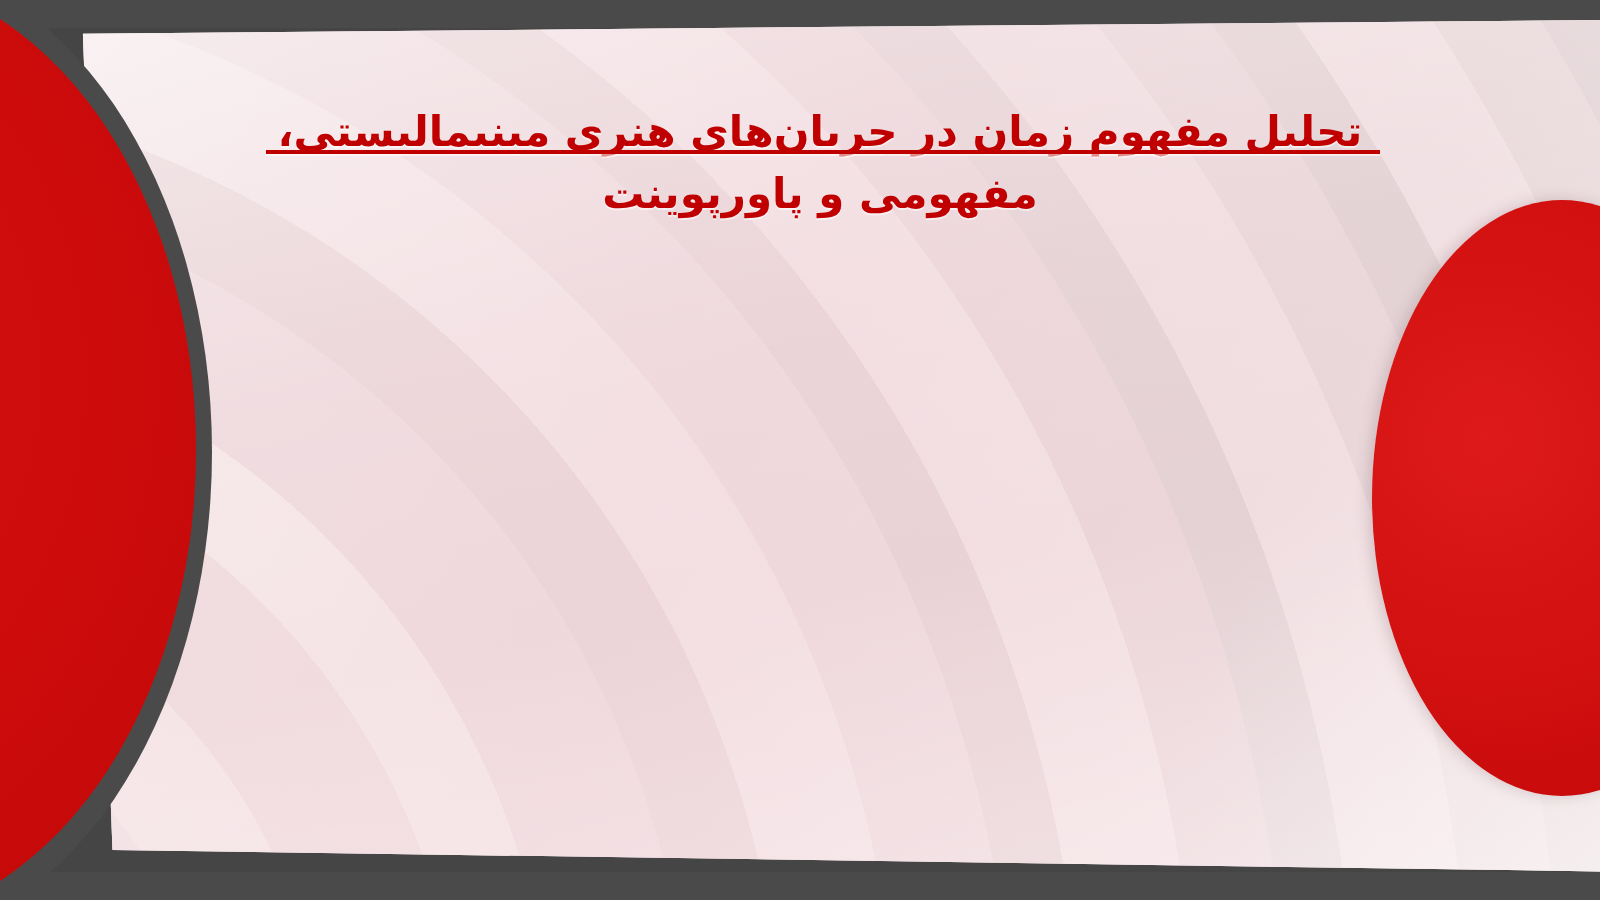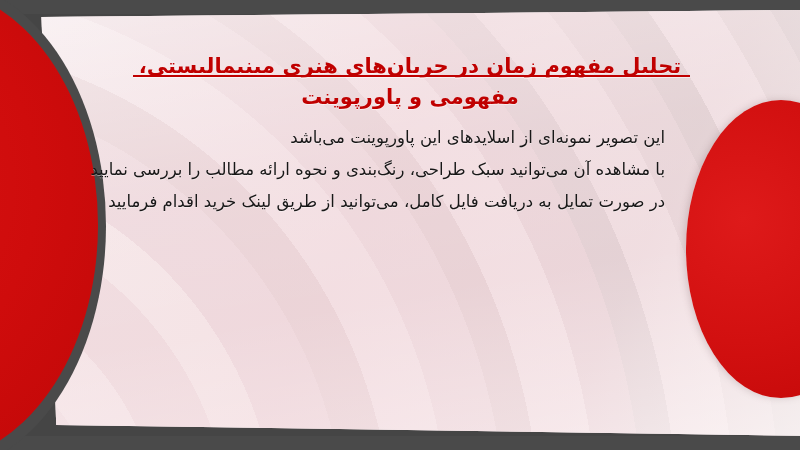--- a/index.html
+++ b/index.html
@@ -162,19 +162,14 @@
   <div id="left-rim"></div>
   <div id="left-ellipse"></div>
   <div id="right-ellipse"></div>
 
   <div id="title-block">
     <div class="title-line">تحلیل مفهوم زمان در جریان‌های هنری مینیمالیستی،</div>
     <div class="title-line">مفهومی و پاورپوینت</div>
   </div>
   <div id="title-rule"></div>
 
-  <div id="body-block">
-    <div class="body-line">این تصویر نمونه‌ای از اسلایدهای این پاورپوینت می‌باشد</div>
-    <div class="body-line">با مشاهده آن می‌توانید سبک طراحی، رنگ‌بندی و نحوه ارائه مطالب را بررسی نمایید</div>
-    <div class="body-line">در صورت تمایل به دریافت فایل کامل، می‌توانید از طریق لینک خرید اقدام فرمایید</div>
-  </div>
 
 </div>
 
 </body></html>

